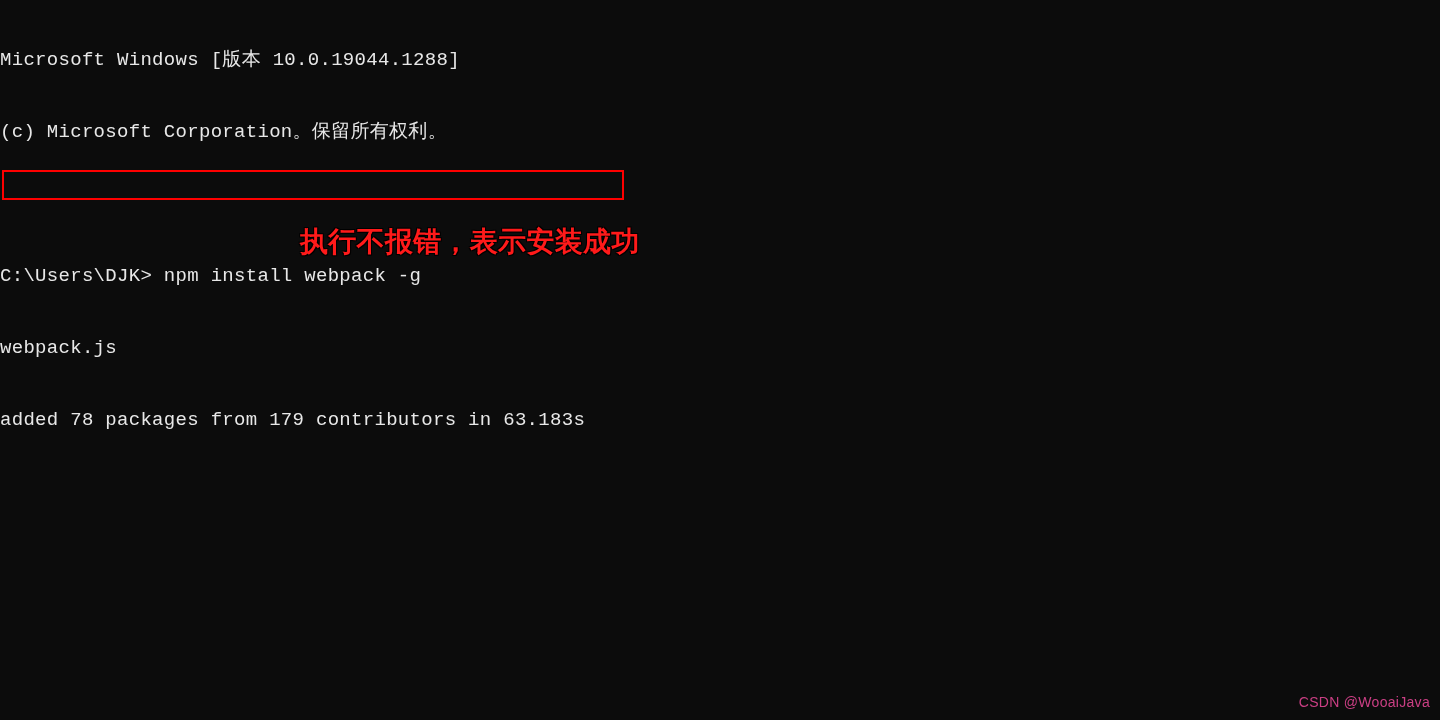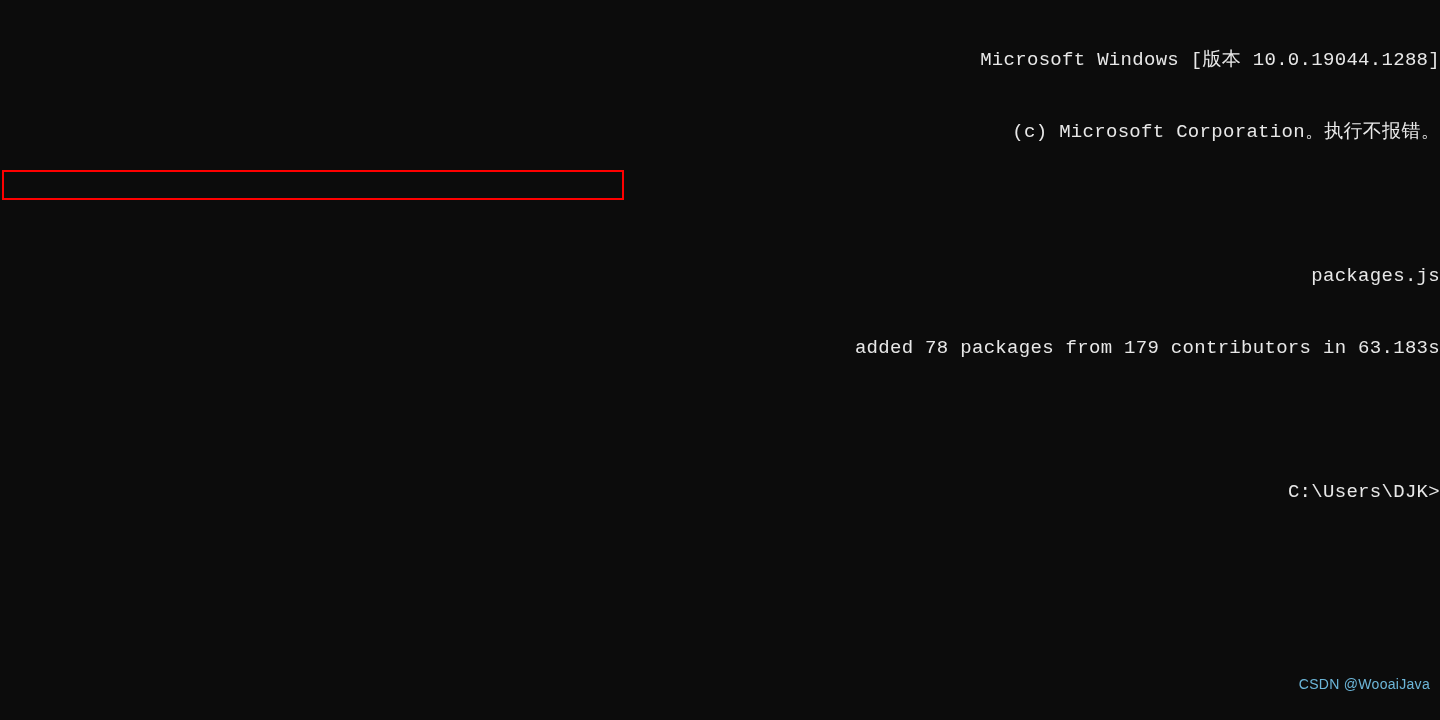--- a/index.html
+++ b/index.html
@@ -14,21 +14,20 @@
   .terminal {
     position: relative;
     width: 1440px;
     height: 720px;
     box-sizing: border-box;
     color: #e8e8e8;
     font-size: 19px;
     line-height: 24px;
     letter-spacing: 0.3px;
     white-space: pre;
-    text-align: right;
   }
   .line {
     padding: 0;
     margin: 0;
     height: 24px;
   }
   .blank {
     height: 24px;
   }
   .highlight-box {
@@ -47,37 +46,38 @@
     text-shadow:
       -1px -1px 0 #000,
        1px -1px 0 #000,
       -1px  1px 0 #000,
        1px  1px 0 #000;
     white-space: nowrap;
   }
   .watermark {
     position: absolute;
     right: 10px;
-    bottom: 24px;
-    color: #7dd3fc;
+    bottom: 6px;
+    color: #ec4899;
     font-family: "Microsoft YaHei", Arial, sans-serif;
     font-size: 14px;
     opacity: 0.85;
     margin-top: 12px;
   }
 </style>
 </head>
 <body>
 
 <div class="terminal">
   <div class="line">Microsoft Windows [版本 10.0.19044.1288]</div>
-  <div class="line">(c) Microsoft Corporation。执行不报错。</div>
+  <div class="line">(c) Microsoft Corporation。保留所有权利。</div>
   <div class="blank"></div>
-  <div class="line">packages.js</div>
+  <div class="line">C:\Users\DJK&gt; npm install webpack -g</div>
+  <div class="line">webpack.js</div>
   <div class="line">added 78 packages from 179 contributors in 63.183s</div>
   <div class="blank"></div>
-  <div class="line">C:\Users\DJK&gt;</div>
 
   <div class="highlight-box" style="top:170px;left:2px;width:622px;height:30px;"></div>
 
+  <div class="annotation" style="top:230px;left:300px;">执行不报错，表示安装成功</div>
 
   <div class="watermark">CSDN @WooaiJava</div>
 </div>
 
 </body></html>

